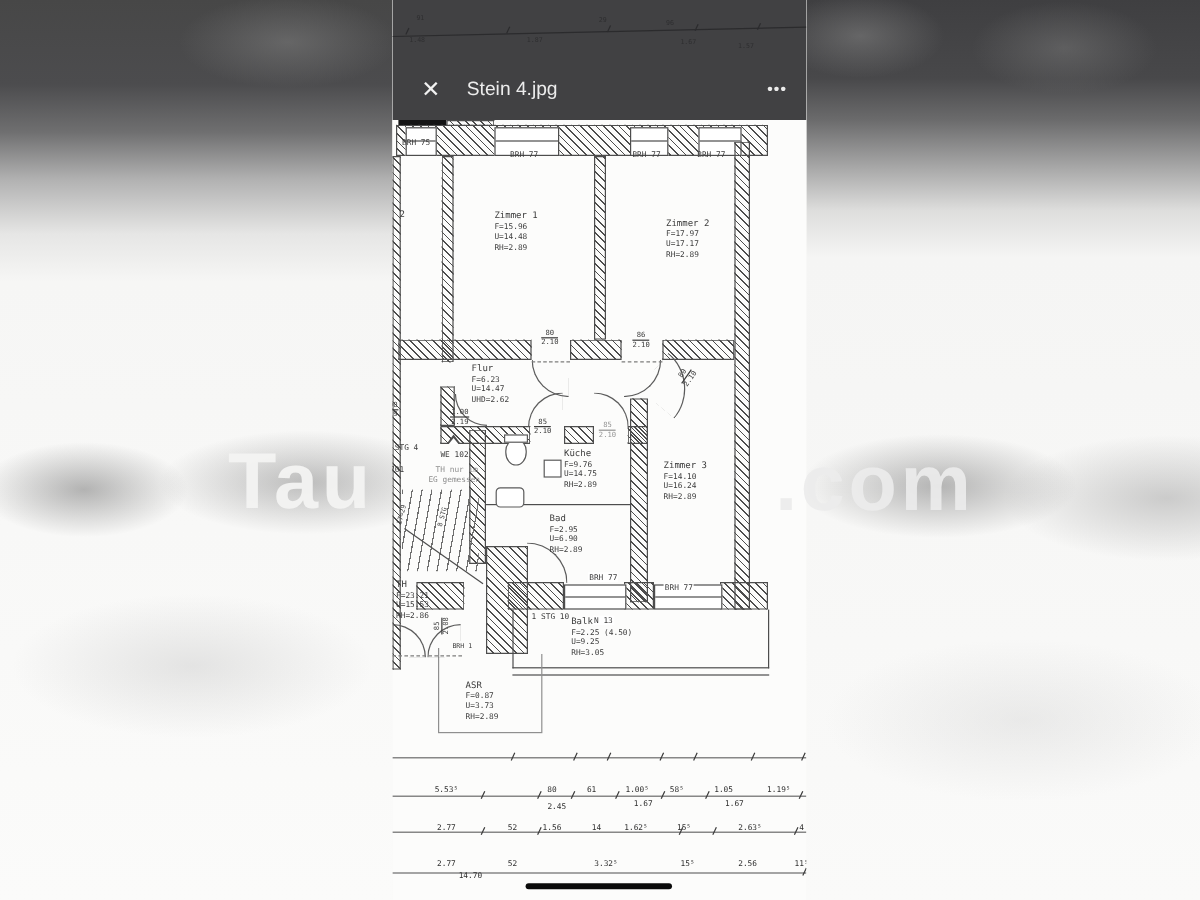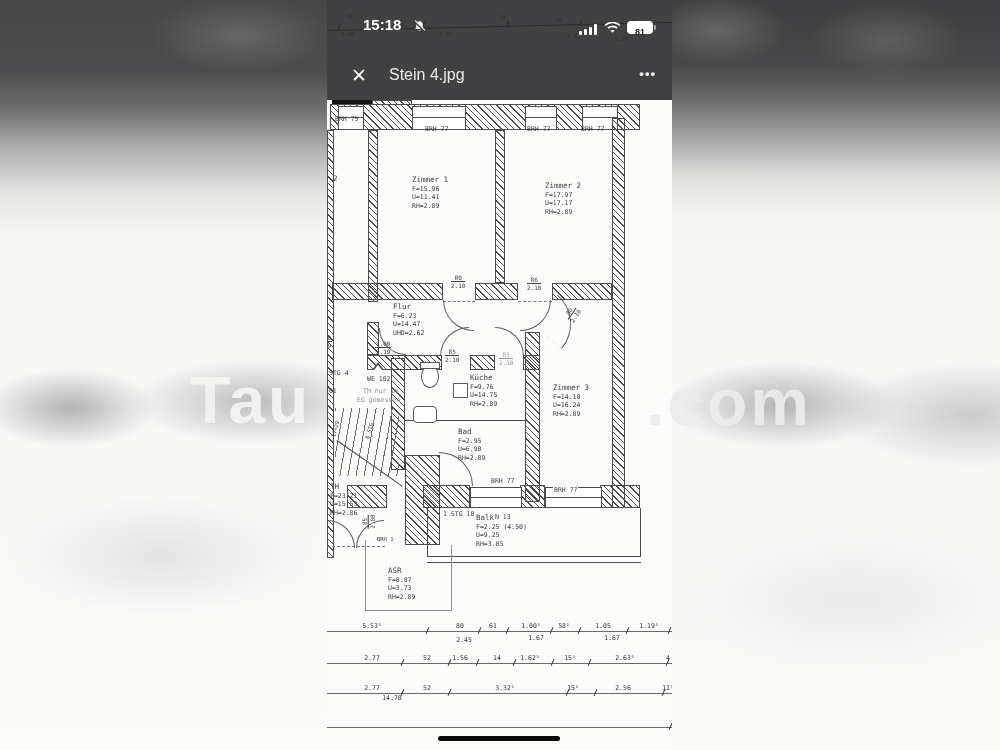--- a/index.html
+++ b/index.html
@@ -78,21 +78,21 @@
   .slbl.tiny{font-size:5.5px;}
   .onwhite{background:#fff;padding:0 1px;}
   .frac{position:absolute;font:6px/7px "DejaVu Sans Mono",monospace;color:#3c3c3c;text-align:center;}
   .frac span{display:block;}
   .frac span:first-child{border-bottom:1px solid #3c3c3c;padding:0 1px;}
   .fixture{position:absolute;border:1px solid #5a5a5a;background:#fff;}
   .stairs{position:absolute;background:repeating-linear-gradient(100deg,#6e6e6e 0,#6e6e6e 1px,transparent 1px,transparent 8px);}
   .tri{position:absolute;width:0;height:0;border-left:6px solid transparent;border-right:6px solid transparent;border-bottom:8px solid #4d4d4d;}
   .tri::after{content:"";position:absolute;left:-4px;top:2.5px;width:0;height:0;border-left:4px solid transparent;border-right:4px solid transparent;border-bottom:5px solid #fff;}
 
-  .dnum{position:absolute;font:6.5px "DejaVu Sans Mono",monospace;color:#303030;transform:translateX(-50%);white-space:nowrap;}
+  .dnum{position:absolute;font:6.5px "DejaVu Sans Mono",monospace;color:#303030;transform:translateX(-50%);white-space:nowrap;margin-top:32px;}
   .tick{position:absolute;width:1px;height:7px;background:#3a3a3a;transform:rotate(25deg);}
   #home-bar{position:absolute;left:111px;top:736px;width:122px;height:5px;background:#0a0a0a;border-radius:3px;}
 </style>
 </head>
 <body>
 
 <div class="side" id="side-left"></div>
 <div class="side" id="side-right"></div>
 
 <div id="phone">
@@ -105,45 +105,20 @@
     <div class="ghost-tick" style="left:253px;top:20px"></div>
     <div class="ghost-tick" style="left:305px;top:19px"></div>
     <span class="ghost" style="left:20px;top:13px">91</span>
     <span class="ghost" style="left:172px;top:14px">29</span>
     <span class="ghost" style="left:228px;top:17px">96</span>
     <span class="ghost" style="left:14px;top:31px">1.48</span>
     <span class="ghost" style="left:112px;top:31px">1.87</span>
     <span class="ghost" style="left:240px;top:33px">1.67</span>
     <span class="ghost" style="left:288px;top:36px">1.57</span>
 
-    <div id="status">
-      <span id="clock">15:18</span>
-      <span id="bell">
-        <svg width="13" height="13" viewBox="0 0 16 16">
-            <path d="M8 1.5c-2.3 0-4 1.8-4 4.2v3L2.8 11h10.4L12 8.7v-3c0-2.4-1.7-4.2-4-4.2z" fill="#fff"></path>
-            <path d="M6.6 12.3a1.5 1.5 0 0 0 2.8 0z" fill="#fff"></path>
-            <line x1="2" y1="1.5" x2="14" y2="13.5" stroke="#414143" stroke-width="2.4"></line>
-            <line x1="2.8" y1="0.8" x2="14.8" y2="12.8" stroke="#fff" stroke-width="1.3"></line>
-          </svg>
-      </span>
-      <span id="sig">
-        <i style="left:0;height:4px"></i>
-          <i style="left:5px;height:6px"></i>
-          <i style="left:10px;height:8px"></i>
-          <i style="left:15px;height:11px"></i>
-      </span>
-      <span id="wifi">
-        <svg width="17" height="12" viewBox="0 0 20 14">
-            <path d="M10 12.6l2.4-2.6a3.6 3.6 0 0 0-4.8 0z" fill="#fff"></path>
-            <path d="M4.6 7.2a7.8 7.8 0 0 1 10.8 0" stroke="#fff" stroke-width="2" fill="none"></path>
-            <path d="M1.4 4a12.4 12.4 0 0 1 17.2 0" stroke="#fff" stroke-width="2" fill="none"></path>
-          </svg>
-      </span>
-      <span id="batt"><b>81</b></span>
-    </div>
 
     <div id="viewerbar">
       <div id="close-btn">✕</div>
       <div id="img-title">Stein 4.jpg</div>
       <div id="more-btn">•••</div>
     </div>
   </div>
 
   <div id="plan">
 
@@ -220,24 +195,24 @@
 
     <div class="fixture" style="left:94px;top:366px;width:16px;height:20px;border-radius:45% 45% 50% 50%"></div>
     <div class="fixture" style="left:93px;top:362px;width:18px;height:5px"></div>
     <div class="fixture" style="left:126px;top:383px;width:13px;height:13px"></div>
     <div class="fixture" style="left:86px;top:406px;width:22px;height:15px;border-radius:4px"></div>
     <div class="tri" style="left:45px;top:362px"></div>
 
     <div class="roomlbl" style="left:85px;top:176px">
       <div class="nm">Zimmer 1</div>
         <div>F=15.96</div>
-        <div>U=11.41</div>
-        <div>RH=2.89</div>
-    </div>
-    <div class="roomlbl" style="left:218px;top:182px">
+        <div>U=14.48</div>
+        <div>RH=2.89</div>
+    </div>
+    <div class="roomlbl" style="left:228px;top:182px">
       <div class="nm">Zimmer 2</div>
         <div>F=17.97</div>
         <div>U=17.17</div>
         <div>RH=2.89</div>
     </div>
     <div class="roomlbl" style="left:66px;top:303px">
       <div class="nm">Flur</div>
         <div>F=6.23</div>
         <div>U=14.47</div>
         <div>UHD=2.62</div>

